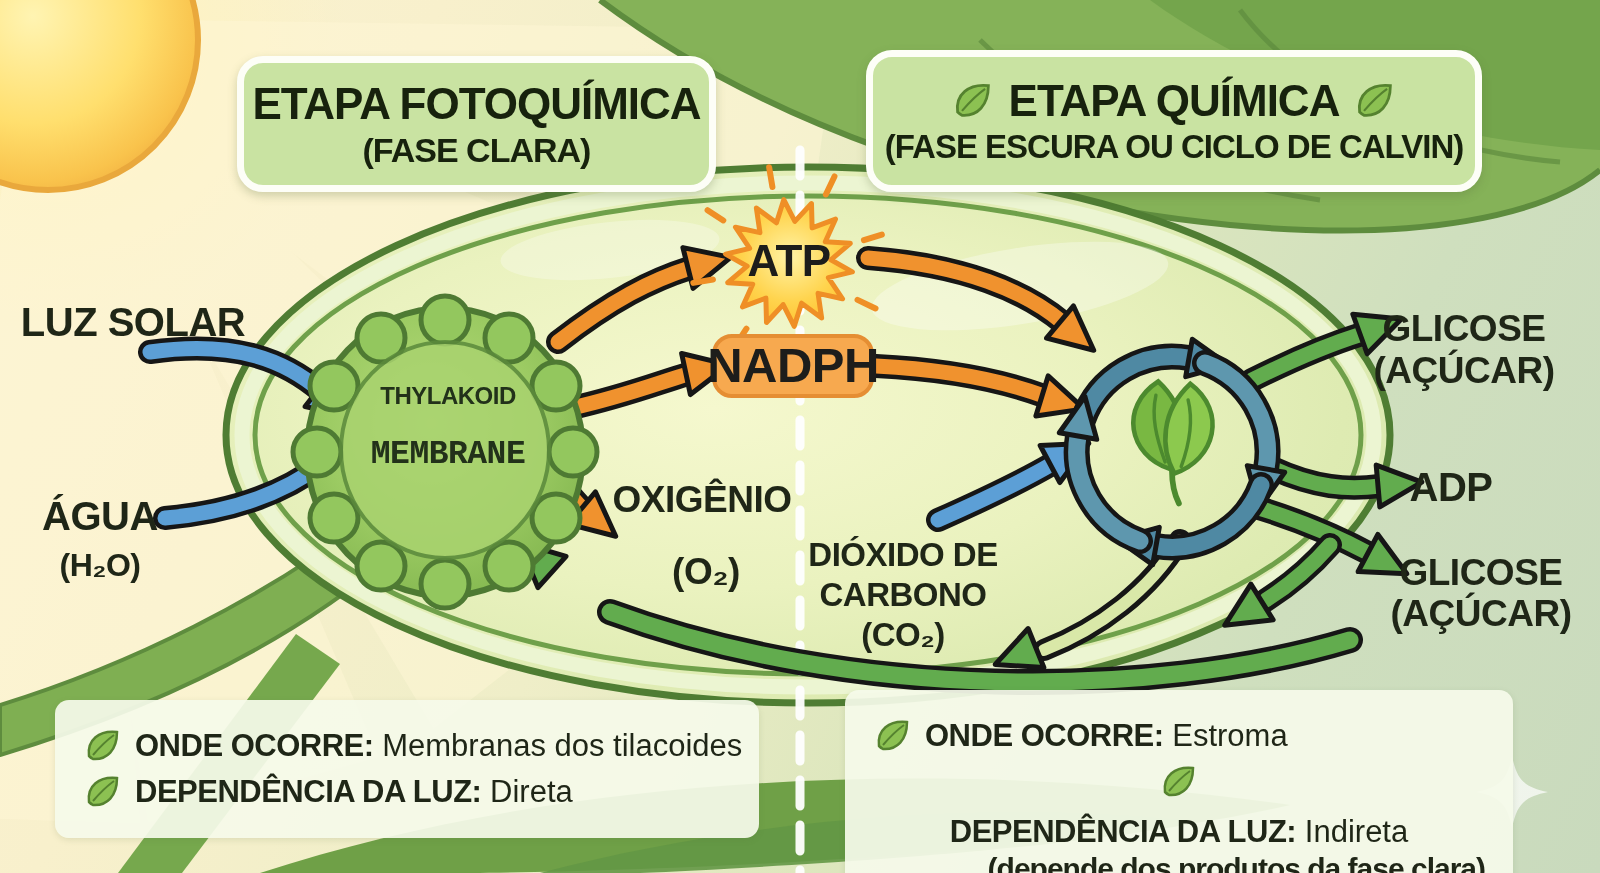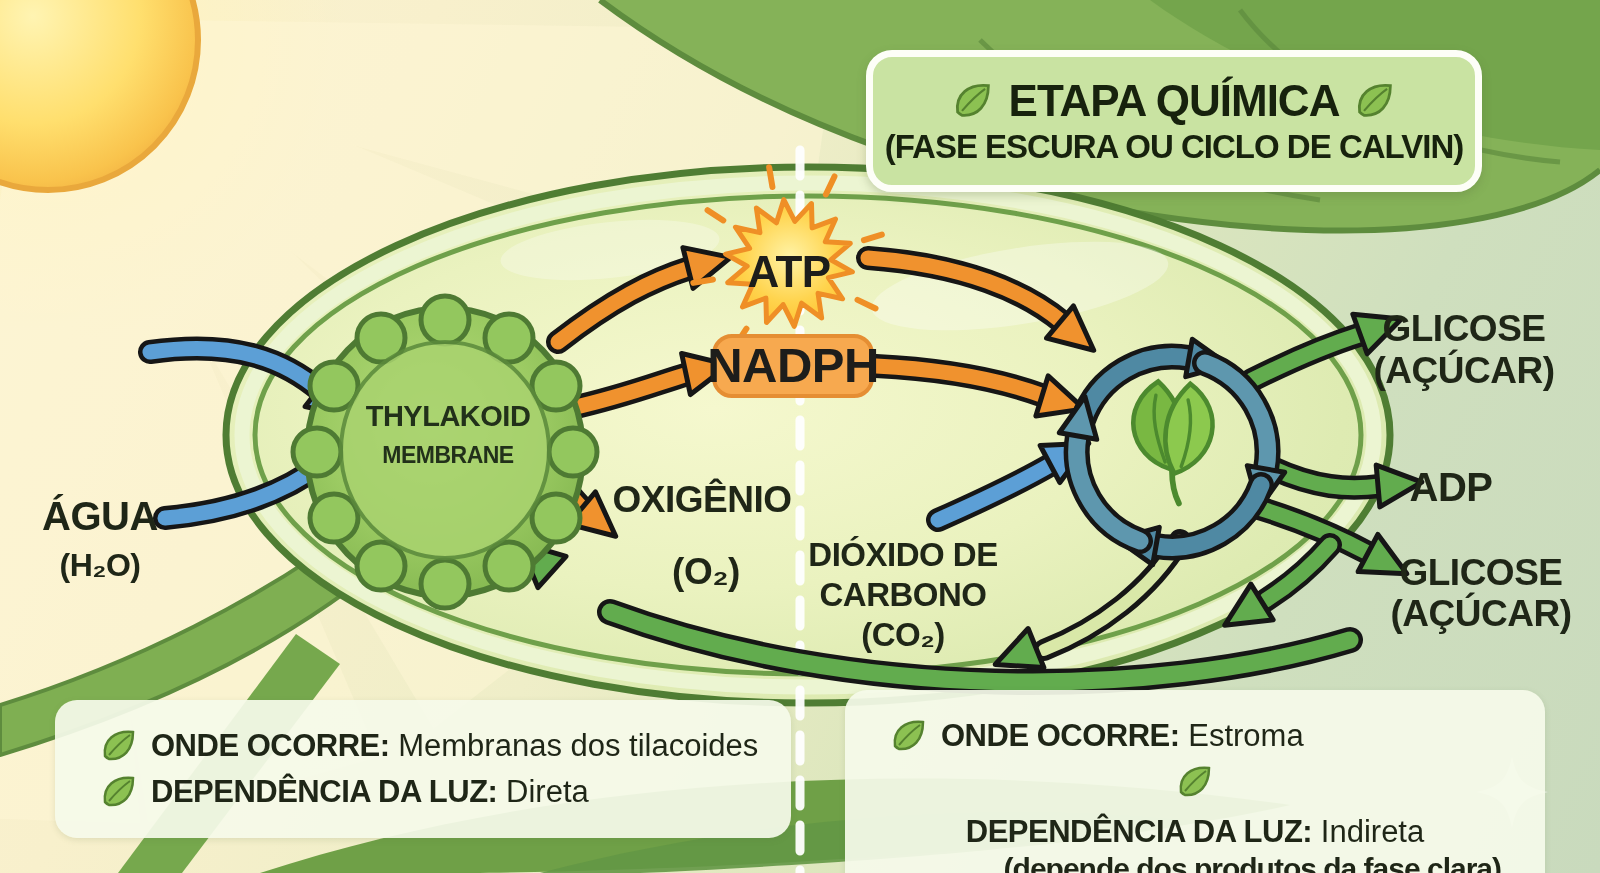--- a/index.html
+++ b/index.html
@@ -12,22 +12,22 @@
   .lbl{position:absolute;transform:translate(-50%,-50%);font-weight:bold;white-space:nowrap;
        text-align:center;color:#1F2617;letter-spacing:-0.5px;line-height:1.05;}
   .header-box{
     position:absolute;background:#C9E3A2;border:7px solid #FDFEF7;border-radius:26px;
     box-shadow:0 4px 10px rgba(90,110,60,.28);display:flex;flex-direction:column;
     align-items:center;justify-content:center;color:#17220D;z-index:5;
   }
   .header-title{font-size:44px;font-weight:bold;letter-spacing:-1px;display:flex;align-items:center;gap:14px;}
   .header-sub{font-size:34px;font-weight:bold;letter-spacing:-1px;margin-top:2px;}
   .info-box{
-    position:absolute;background:rgba(245,250,233,.93);border-radius:22px;
-    padding:20px 44px;z-index:5;box-shadow:0 2px 6px rgba(90,110,60,.15);
+    position:absolute;background:rgba(245,250,233,.93);border-radius:14px;
+    padding:20px 28px;z-index:5;box-shadow:0 2px 6px rgba(90,110,60,.15);
   }
   .info-row{display:flex;align-items:center;gap:12px;font-size:31px;margin:6px 0;white-space:nowrap;}
   .info-row b{font-weight:bold;letter-spacing:-0.5px;}
   .info-note{font-size:30px;font-weight:bold;letter-spacing:-1px;margin:2px 0 0 52px;white-space:nowrap;text-align:right;}
   .leaf-svg{flex:0 0 auto;display:block;}
 </style>
 </head>
 <body>
 
 <div class="stage">
@@ -225,43 +225,48 @@
         <line x1="27" y1="-73" x2="33" y2="-92"></line>
           <line x1="71" y1="-33" x2="88" y2="-41"></line>
       </g>
     </g>
 
     <rect x="714" y="336" width="158" height="60" rx="18" fill="#F7A94F" stroke="#E58E33" stroke-width="4"></rect>
 
     <path d="M1512,756 C1517,780 1524,787 1548,792 C1524,797 1517,804 1512,828 C1507,804 1500,797 1476,792 C1500,787 1507,780 1512,756 Z" fill="#FFFFFF" opacity="0.7"></path>
   </svg>
 
+  <div class="header-box" style="left:237px;top:56px;width:465px;height:122px;">
+    <div class="header-title">ETAPA FOTOQUÍMICA</div>
+    <div class="header-sub">(FASE CLARA)</div>
+  </div>
 
   <div class="header-box" style="left:866px;top:50px;width:602px;height:128px;">
     <div class="header-title">
       <svg class="leaf-svg" width="44" height="44" viewBox="0 0 40 40">
           <path d="M6,30 C4,14 16,4 34,6 C34,24 24,34 10,33 C8,32 7,31 6,30 Z" fill="#8CC152" stroke="#55822F" stroke-width="2.5"></path>
           <path d="M10,29 C16,22 24,14 31,9" fill="none" stroke="#55822F" stroke-width="2"></path>
         </svg>
       <span>ETAPA QUÍMICA</span>
       <svg class="leaf-svg" width="44" height="44" viewBox="0 0 40 40">
           <path d="M6,30 C4,14 16,4 34,6 C34,24 24,34 10,33 C8,32 7,31 6,30 Z" fill="#8CC152" stroke="#55822F" stroke-width="2.5"></path>
           <path d="M10,29 C16,22 24,14 31,9" fill="none" stroke="#55822F" stroke-width="2"></path>
         </svg>
     </div>
     <div class="header-sub" style="font-size:33px;">(FASE ESCURA OU CICLO DE CALVIN)</div>
   </div>
 
+  <div class="lbl" style="left:133px;top:322px;font-size:40px;">LUZ SOLAR</div>
   <div class="lbl" style="left:100px;top:516px;font-size:40px;">ÁGUA</div>
   <div class="lbl" style="left:100px;top:566px;font-size:32px;">(H₂O)</div>
 
-  <div class="lbl" style="left:448px;top:416px;font-size:29px;color:#22311A;">THYLAKOID</div>
-  <div class="lbl" style="left:448px;top:455px;font-size:23px;color:#22311A;">MEMBRANE</div>
-
-  <div class="lbl" style="left:789px;top:272px;font-size:44px;color:#1D1D1B;">ATP</div>
+  <div class="lbl" style="left:448px;top:396px;font-size:24px;color:#22311A;">THYLAKOID</div>
+  <div class="lbl" style="left:448px;top:455px;font-size:33px;color:#22311A;font-family:Liberation Mono, monospace;">MEMBRANE</div>
+
+  <div class="lbl" style="left:789px;top:261px;font-size:44px;color:#1D1D1B;">ATP</div>
   <div class="lbl" style="left:793px;top:366px;font-size:49px;color:#1D1D1B;">NADPH</div>
 
   <div class="lbl" style="left:702px;top:500px;font-size:37px;">OXIGÊNIO</div>
   <div class="lbl" style="left:706px;top:572px;font-size:37px;">(O₂)</div>
 
   <div class="lbl" style="left:903px;top:555px;font-size:33px;text-align:center;">DIÓXIDO DE</div>
   <div class="lbl" style="left:903px;top:595px;font-size:33px;">CARBONO</div>
   <div class="lbl" style="left:903px;top:635px;font-size:33px;">(CO₂)</div>
 
 

